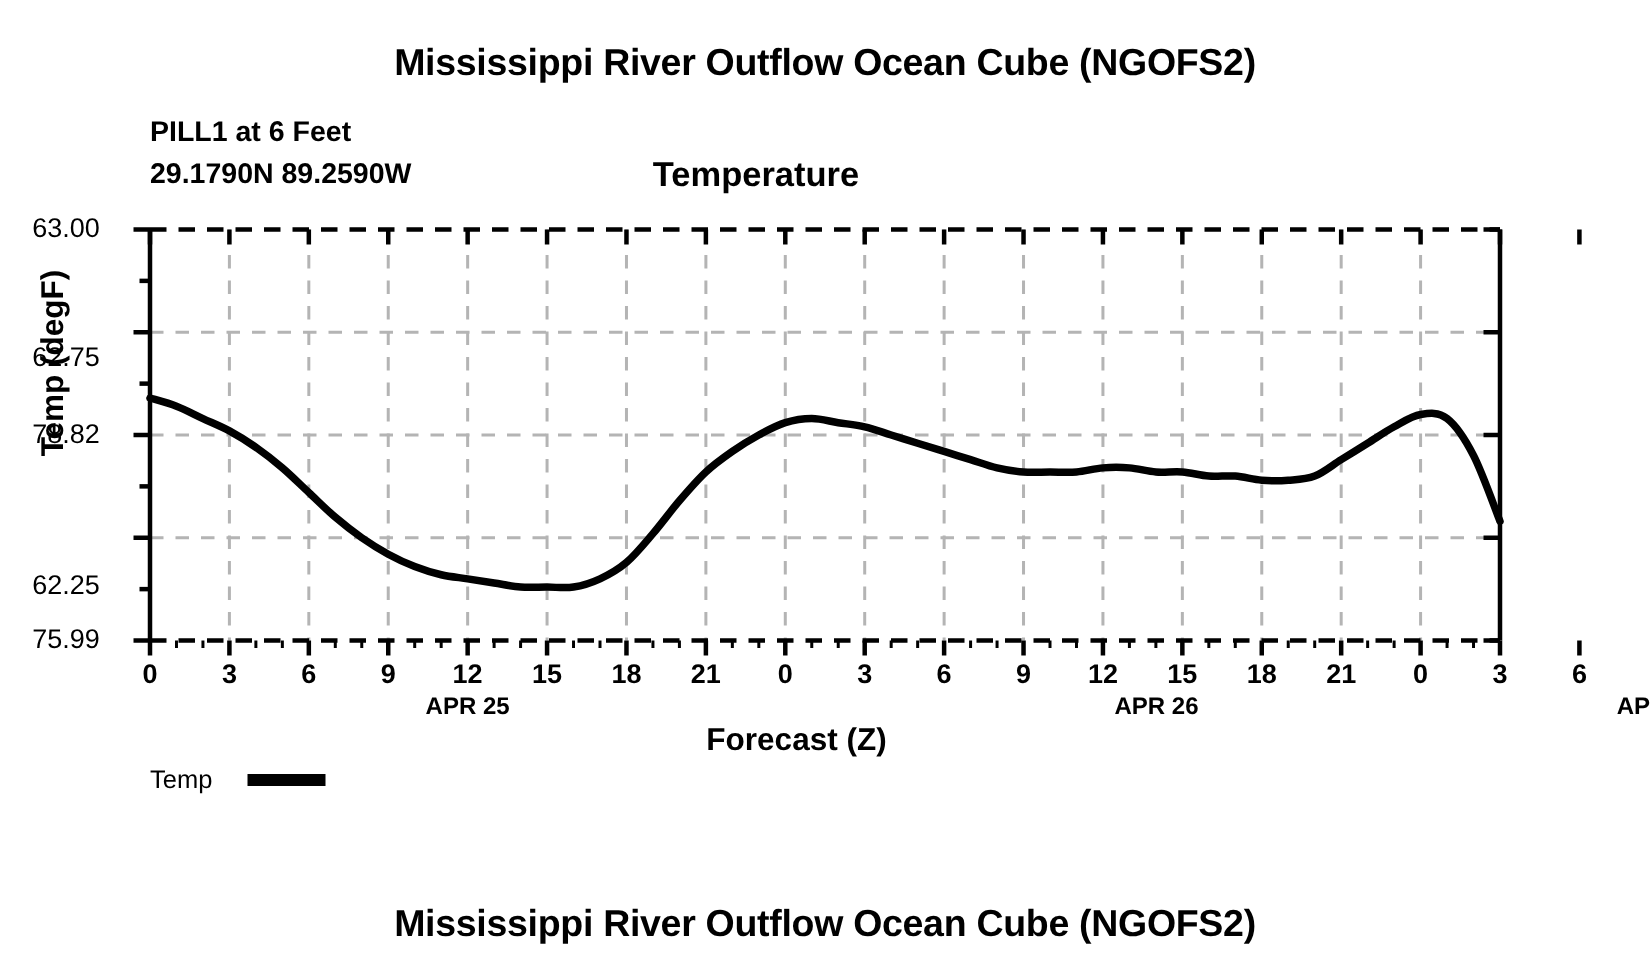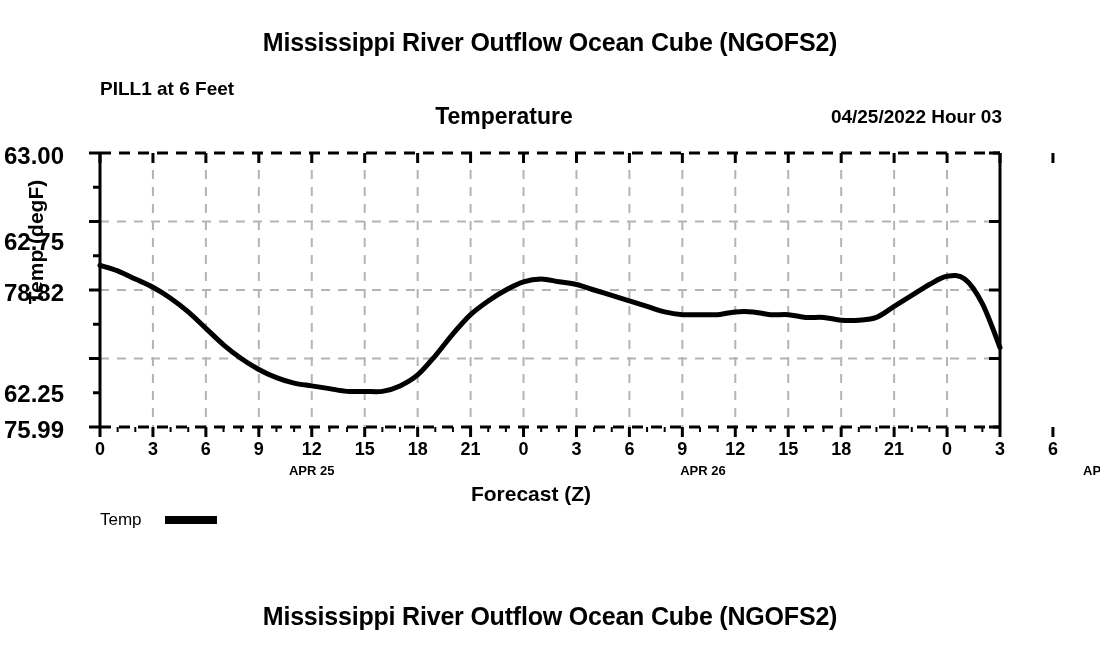--- a/index.html
+++ b/index.html
@@ -78,33 +78,33 @@
 
   #xlabel {
     top: 482px;
     left: 0; width: 1062px;
     text-align: center;
     font-size: 21px;
     font-weight: bold;
   }
 
   .ytick-label {
-    font-size: 24px;
-    font-weight: bold;
-    text-align: left;
+    font-size: 18px;
+    font-weight: normal;
+    text-align: center;
     width: 80px;
   }
   .xtick-label {
     font-size: 18px;
     font-weight: bold;
     text-align: center;
     width: 40px;
   }
   .day-label {
-    font-size: 13px;
+    font-size: 16px;
     font-weight: bold;
     text-align: center;
     width: 120px;
   }
 
   #legend-label {
     top: 510px;
     left: 100px;
     font-size: 17px;
     font-weight: normal;
@@ -121,24 +121,24 @@
 </style>
 </head>
 <body>
 
 <div id="stage">
 
   <div class="txt" id="title-top">Mississippi River Outflow Ocean Cube (NGOFS2)</div>
 
   <div class="txt" id="station-line">PILL1 at 6 Feet</div>
 
+  <div class="txt" id="coords-line">29.1790N  89.2590W</div>
 
   <div class="txt" id="subtitle">Temperature</div>
 
-  <div class="txt" id="runtime">04/25/2022 Hour 03</div>
 
   <div class="txt" id="ylabel">Temp (degF)</div>
 
   <div class="txt" id="xlabel">Forecast (Z)</div>
 
   <svg id="plot" width="1100" height="650" style="position:absolute;left:0;top:0;">
     <g id="grid-layer">
         <line x1="100" y1="221.5" x2="1000" y2="221.5" stroke="#b4b4b4" stroke-width="2" stroke-dasharray="9 8"></line>
         <line x1="100" y1="290" x2="1000" y2="290" stroke="#b4b4b4" stroke-width="2" stroke-dasharray="9 8"></line>
         <line x1="100" y1="358.5" x2="1000" y2="358.5" stroke="#b4b4b4" stroke-width="2" stroke-dasharray="9 8"></line>
@@ -281,21 +281,21 @@
       <div class="txt xtick-label" style="left: 715.294px; top: 439px;">12</div>
       <div class="txt xtick-label" style="left: 768.235px; top: 439px;">15</div>
       <div class="txt xtick-label" style="left: 821.176px; top: 439px;">18</div>
       <div class="txt xtick-label" style="left: 874.118px; top: 439px;">21</div>
       <div class="txt xtick-label" style="left: 927.059px; top: 439px;">0</div>
       <div class="txt xtick-label" style="left: 980px; top: 439px;">3</div>
       <div class="txt xtick-label" style="left: 1032.94px; top: 439px;">6</div>
     </div>
   <div id="day-layer">
       <div class="txt day-label" style="left: 251.765px; top: 463px;">APR 25</div>
-      <div class="txt day-label" style="left: 643px; top: 463px;">APR 26</div>
+      <div class="txt day-label" style="left: 711px; top: 463px;">APR 26</div>
       <div class="txt day-label" style="left: 1045.88px; top: 463px;">APR 27</div>
     </div>
 
   <div class="txt" id="legend-label">Temp</div>
   <div id="legend-swatch" style="background: rgb(0, 0, 0);"></div>
 
   <div class="txt" id="title-bottom">Mississippi River Outflow Ocean Cube (NGOFS2)</div>
 
 </div>
 

